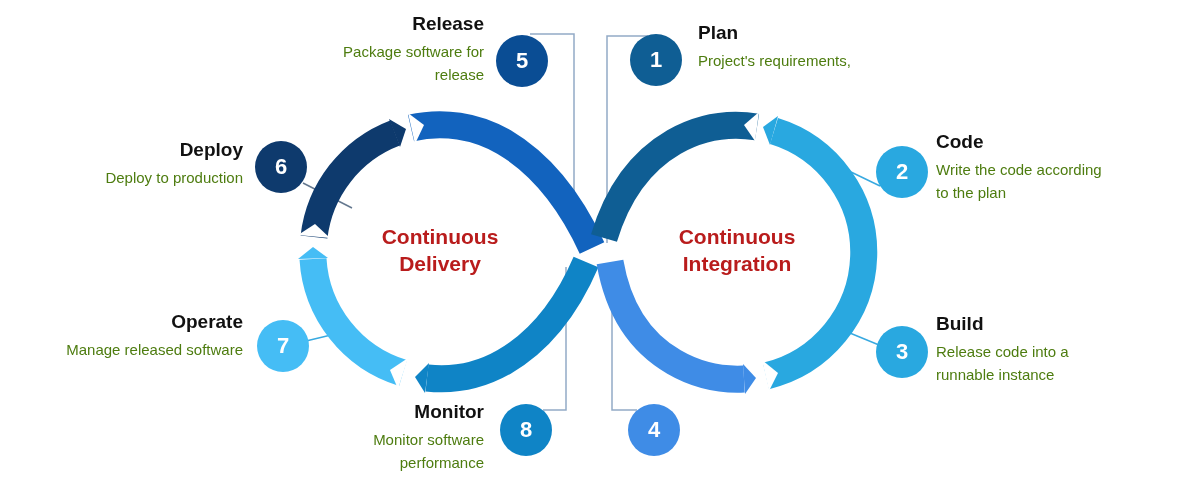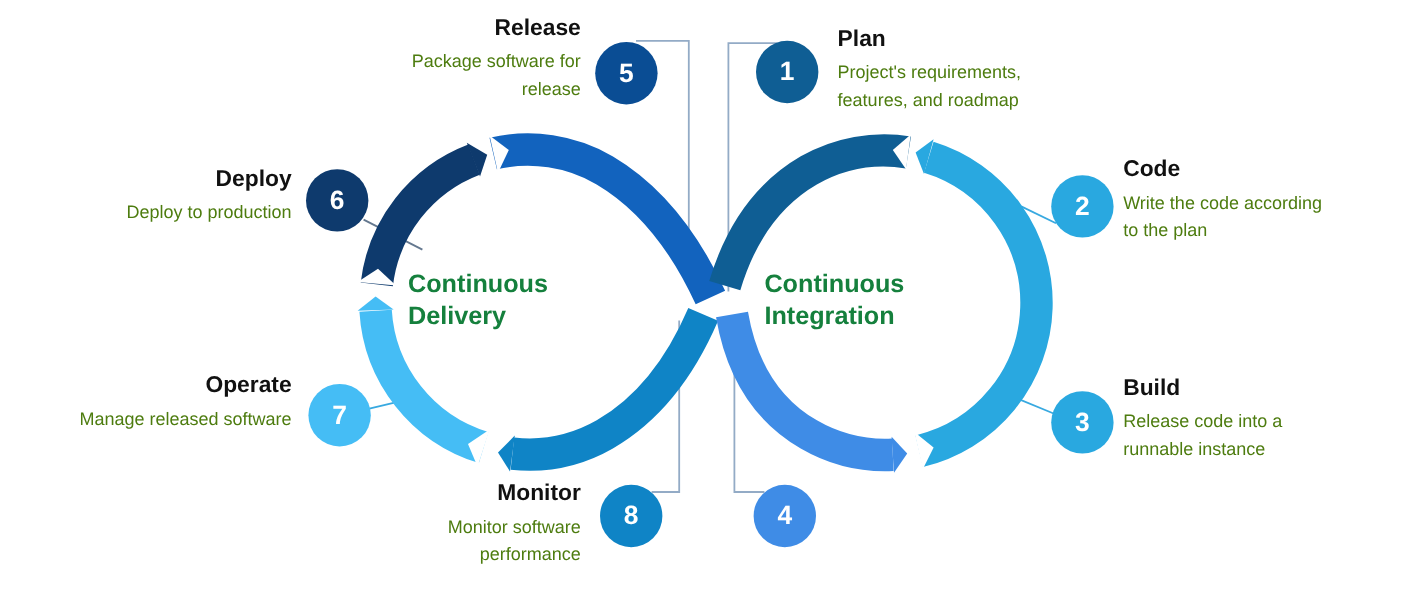--- a/index.html
+++ b/index.html
@@ -12,22 +12,22 @@
     position:absolute;width:52px;height:52px;border-radius:50%;
     display:flex;align-items:center;justify-content:center;
     color:#fff;font-weight:700;font-size:22px;
   }
   .step{position:absolute;}
   .step-title{font-weight:700;font-size:19px;line-height:24px;color:#111;}
   .step-desc{font-size:15px;line-height:23px;color:#4d7c0f;}
   .step .step-title{margin-bottom:4px;}
   .align-right{text-align:right;}
   .center-label{
-    position:absolute;width:200px;
-    font-weight:700;font-size:21px;line-height:27px;color:#15803d;
+    position:absolute;width:200px;text-align:center;
+    font-weight:700;font-size:21px;line-height:27px;color:#b91c1c;
   }
 </style>
 </head>
 <body>
 
 <div class="canvas">
 
   <svg class="diagram-svg" width="1177" height="500" viewBox="0 0 1177 500">
 
     <g fill="none" stroke-width="1.5">
@@ -89,21 +89,20 @@
   <div class="badge" style="left: 257px; top: 320px; background: rgb(69, 189, 245);">
       <span>7</span>
     </div>
   <div class="badge" style="left: 500px; top: 404px; background: rgb(15, 132, 198);">
       <span>8</span>
     </div>
 
   <div class="step" style="left:698px;top:21px;width:270px;">
     <div class="step-title">Plan</div>
     <div class="step-desc">Project's requirements,</div>
-    <div class="step-desc">features, and roadmap</div>
   </div>
 
   <div class="step" style="left:936px;top:130px;width:235px;">
     <div class="step-title">Code</div>
     <div class="step-desc">Write the code according</div>
     <div class="step-desc">to the plan</div>
   </div>
 
   <div class="step" style="left:936px;top:312px;width:235px;">
     <div class="step-title">Build</div>

